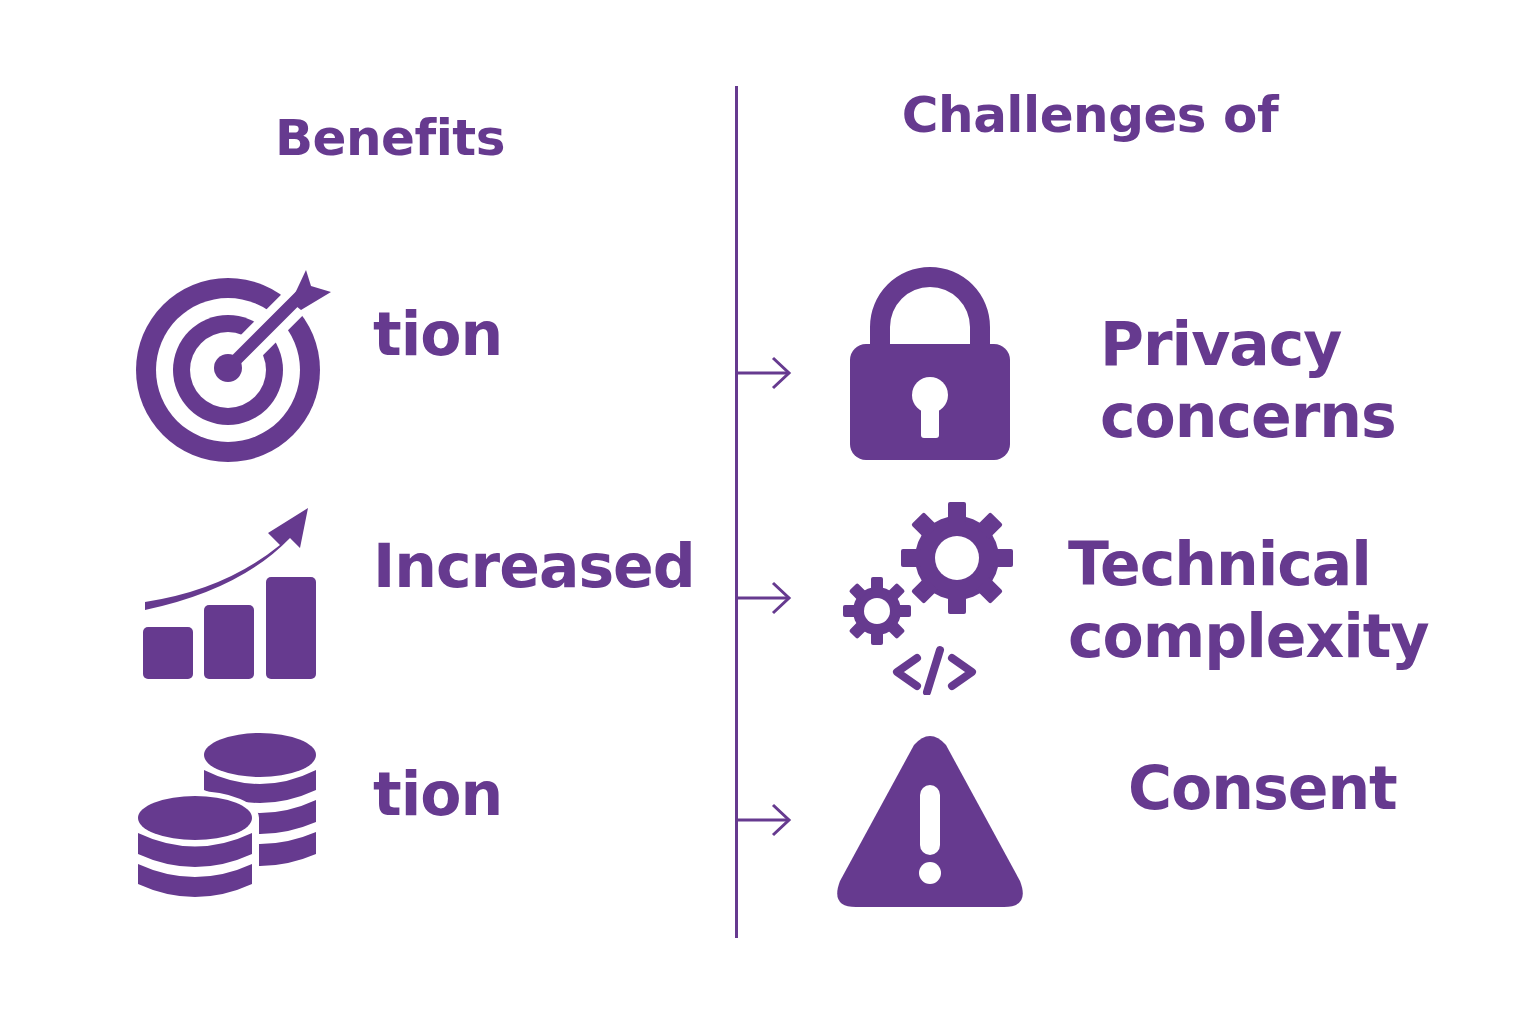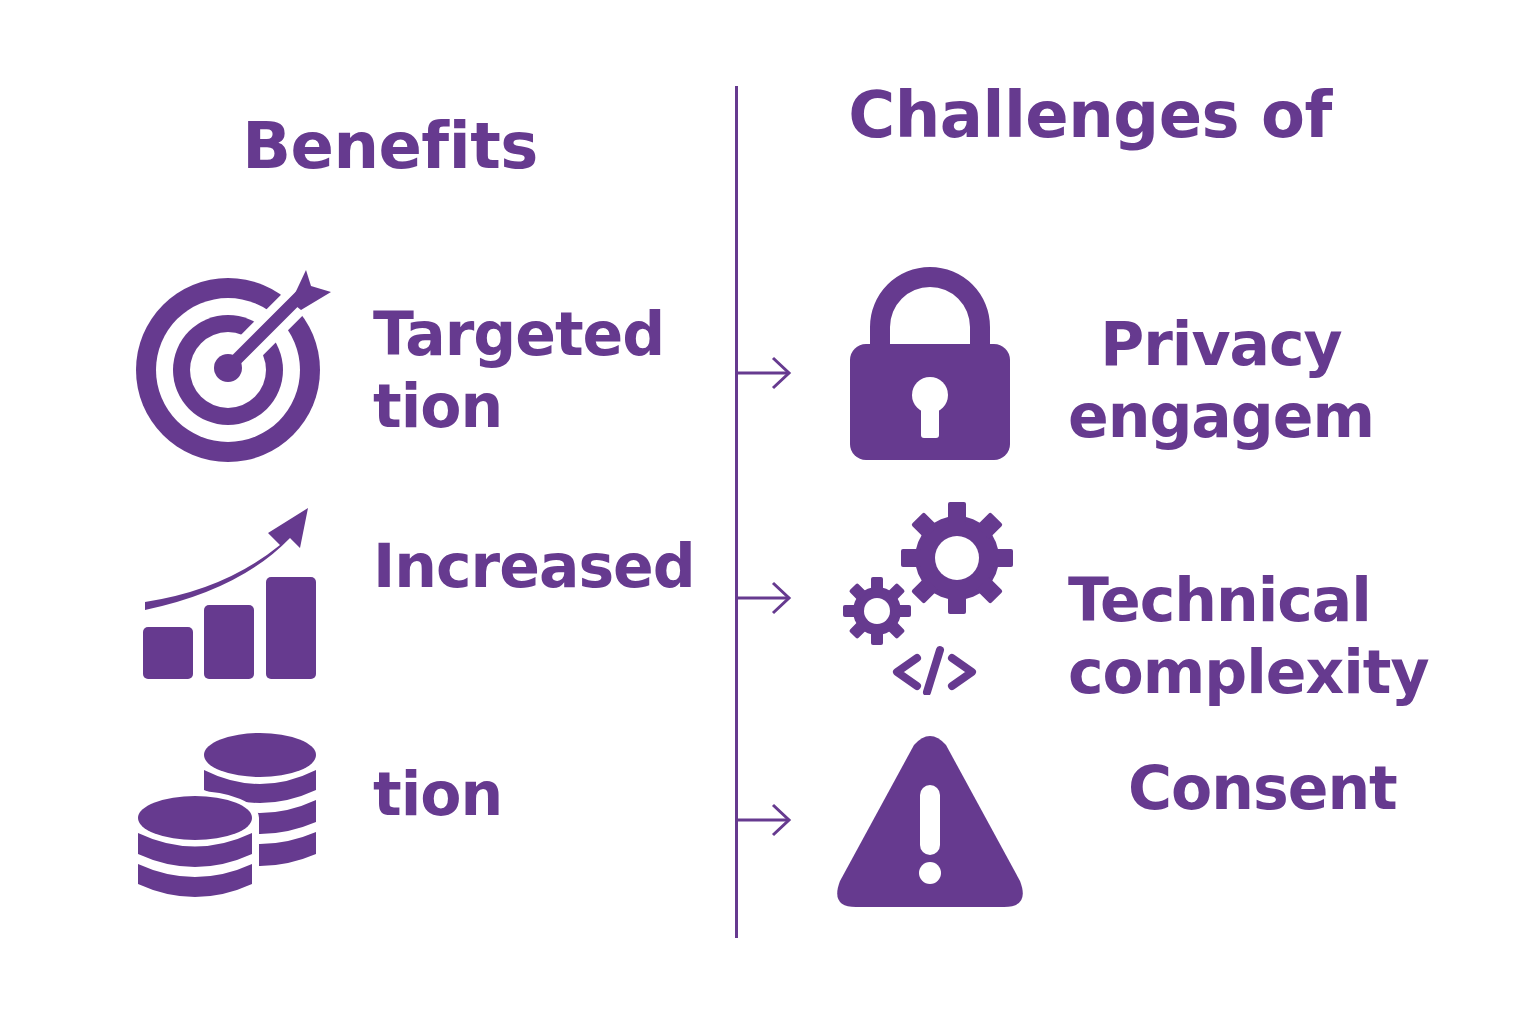--- a/index.html
+++ b/index.html
@@ -1,18 +1,18 @@
 <!DOCTYPE html>
 <html><head>
 <meta charset="utf-8">
 <style>
   html,body{margin:0;padding:0;background:#ffffff;}
   body{width:1536px;height:1024px;position:relative;overflow:hidden;font-family:"DejaVu Sans","Liberation Sans",sans-serif;color:#663a8f;}
   .abs{position:absolute;}
-  .heading{font-weight:bold;font-size:64px;line-height:1.2;text-align:center;letter-spacing:-0.5px;}
+  .heading{font-weight:bold;font-size:50px;line-height:1.2;text-align:center;letter-spacing:-0.5px;}
   .label{font-weight:bold;font-size:60px;line-height:72px;letter-spacing:-1px;white-space:nowrap;}
   .icon svg{display:block;}
   .divider{left:735px;top:86px;width:3px;height:852px;background:#663a8f;}
 </style>
 </head>
 <body>
 
 <div class="abs heading" style="left:240px;top:108px;width:300px;">Benefits</div>
 
 <div class="abs heading" style="left:770px;top:78px;width:640px;line-height:74px;">
@@ -51,21 +51,20 @@
         <line x1="92" y1="110" x2="190" y2="12" stroke="#000" stroke-width="30"></line>
       </mask>
     </defs>
     <circle cx="95" cy="108" r="92" fill="#663a8f" mask="url(#tm)"></circle>
     <line x1="95" y1="106" x2="168" y2="33" stroke="#663a8f" stroke-width="12" stroke-linecap="round"></line>
     <circle cx="95" cy="106" r="14" fill="#663a8f"></circle>
     <polygon points="158,40 173,8 178,24 198,30 168,48" fill="#663a8f"></polygon>
   </svg>
 </div>
 <div class="abs label" style="left:373px;top:298px;">
-  <div>Targeted</div>
   <div>tion</div>
 </div>
 
 <div class="abs icon" style="left:140px;top:500px;">
   <svg width="185" height="185" viewBox="0 0 185 185">
     <path d="M5,102 Q85,90 140,45 L128,33 L168,8 L160,48 L150,38 Q100,90 5,110 Z" fill="#663a8f"></path>
     <rect x="3" y="127" width="50" height="52" rx="5" fill="#663a8f"></rect>
     <rect x="64" y="105" width="50" height="74" rx="5" fill="#663a8f"></rect>
     <rect x="126" y="77" width="50" height="102" rx="5" fill="#663a8f"></rect>
   </svg>
@@ -98,23 +97,23 @@
 </div>
 
 <div class="abs icon" style="left:848px;top:262px;">
   <svg width="165" height="200" viewBox="0 0 165 200">
     <path d="M22,85 L22,65 A60,60 0 0 1 142,65 L142,85 L122,85 L122,65 A40,40 0 0 0 42,65 L42,85 Z" fill="#663a8f"></path>
     <rect x="2" y="82" width="160" height="116" rx="16" fill="#663a8f"></rect>
     <circle cx="82" cy="133" r="18" fill="#ffffff"></circle>
     <rect x="73" y="138" width="18" height="38" rx="3" fill="#ffffff"></rect>
   </svg>
 </div>
-<div class="abs label" style="left:1068px;top:308px;text-align:center;">
+<div class="abs label" style="left:1100px;top:308px;">
   <div>Privacy</div>
-  <div>engagem</div>
+  <div>concerns</div>
 </div>
 
 <div class="abs icon" style="left:840px;top:500px;">
   <svg width="180" height="195" viewBox="0 0 180 195">
     <g fill="#663a8f">
 
       <g transform="translate(117,58)">
         <circle r="42"></circle>
         <g>
           <rect x="-9" y="-56" width="18" height="20" rx="2"></rect>
@@ -144,21 +143,21 @@
         <circle r="13" fill="#ffffff"></circle>
       </g>
     </g>
     <g fill="none" stroke="#663a8f" stroke-width="8" stroke-linecap="round" stroke-linejoin="round">
       <polyline points="77,158 57,172 77,186"></polyline>
       <line x1="100" y1="150" x2="87" y2="192"></line>
       <polyline points="112,158 132,172 112,186"></polyline>
     </g>
   </svg>
 </div>
-<div class="abs label" style="left:1068px;top:528px;margin-top:36px;">
+<div class="abs label" style="left:1068px;top:528px;">
   <div>Technical</div>
   <div>complexity</div>
 </div>
 
 <div class="abs icon" style="left:834px;top:733px;">
   <svg width="192" height="178" viewBox="0 0 192 178">
     <path d="M80,12 Q96,-6 112,12 L186,148 Q196,174 170,174 L22,174 Q-4,174 6,148 Z" fill="#663a8f"></path>
     <rect x="86" y="52" width="20" height="70" rx="10" fill="#ffffff"></rect>
     <circle cx="96" cy="140" r="11" fill="#ffffff"></circle>
   </svg>

